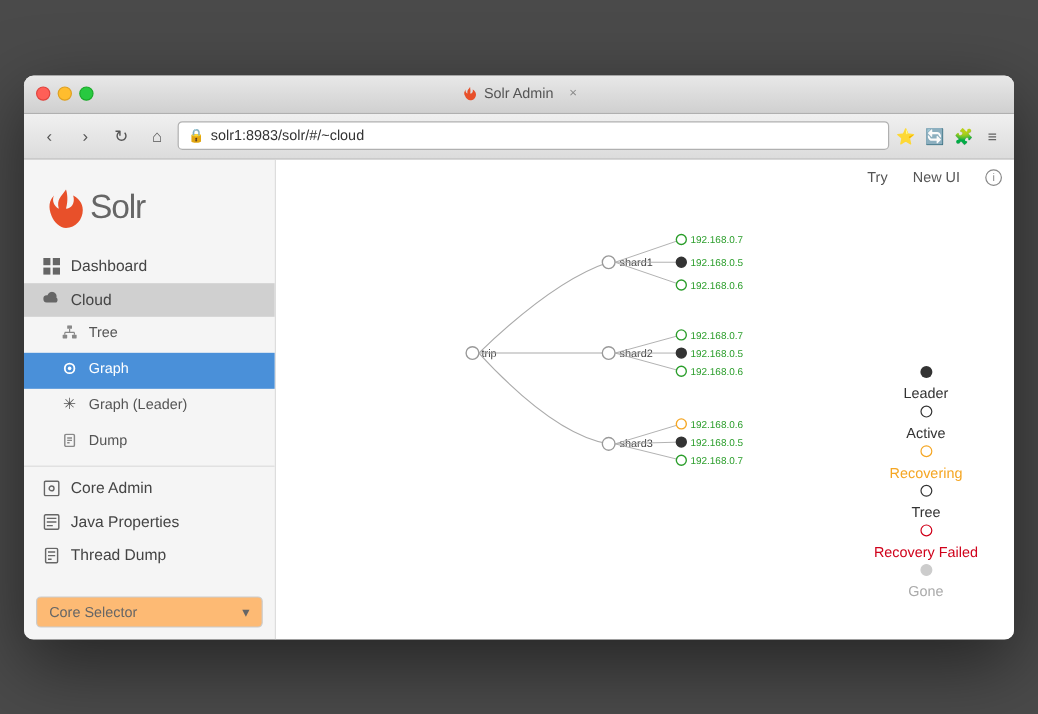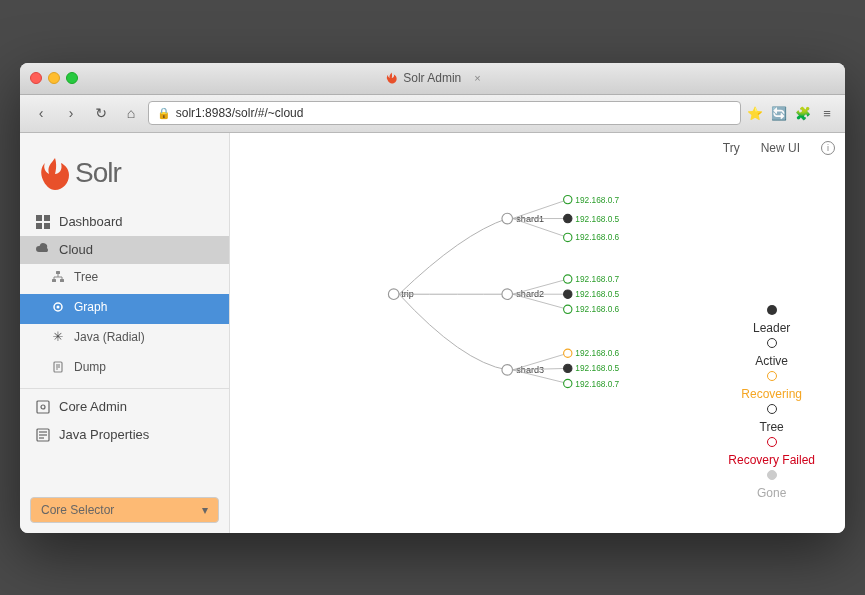--- a/index.html
+++ b/index.html
@@ -351,21 +351,21 @@
           <svg width="12" height="12" viewBox="0 0 12 12" fill="white">
               <circle cx="6" cy="6" r="4" fill="none" stroke="white" stroke-width="1.5"></circle>
               <circle cx="6" cy="6" r="1.5" fill="white"></circle>
             </svg>
         </span>
         <span>Graph</span>
       </div>
 
       <div class="nav-subitem">
         <span class="nav-icon">✳</span>
-        <span>Java (Radial)</span>
+        <span>Graph (Leader)</span>
       </div>
 
       <div class="nav-subitem">
         <span class="nav-icon">
           <svg width="12" height="12" viewBox="0 0 12 12" fill="none" stroke="#888" stroke-width="1.2">
               <rect x="2" y="1" width="8" height="10" rx="1"></rect>
               <line x1="4" y1="4" x2="8" y2="4"></line>
               <line x1="4" y1="6" x2="8" y2="6"></line>
               <line x1="4" y1="8" x2="6" y2="8"></line>
             </svg>
@@ -390,20 +390,31 @@
           <svg width="14" height="14" viewBox="0 0 14 14" fill="none" stroke="#666" stroke-width="1.2">
               <rect x="1" y="1" width="12" height="12" rx="1"></rect>
               <line x1="3" y1="4" x2="11" y2="4"></line>
               <line x1="3" y1="7" x2="11" y2="7"></line>
               <line x1="3" y1="10" x2="8" y2="10"></line>
             </svg>
         </span>
         <span>Java Properties</span>
       </div>
 
+      <div class="nav-item">
+        <span class="nav-icon">
+          <svg width="14" height="14" viewBox="0 0 14 14" fill="none" stroke="#666" stroke-width="1.2">
+              <rect x="2" y="1" width="10" height="12" rx="1"></rect>
+              <line x1="4" y1="4" x2="10" y2="4"></line>
+              <line x1="4" y1="7" x2="10" y2="7"></line>
+              <line x1="4" y1="10" x2="7" y2="10"></line>
+            </svg>
+        </span>
+        <span>Thread Dump</span>
+      </div>
 
       <div style="flex:1"></div>
 
       <div class="core-selector">
         <span>Core Selector</span>
         <span>▾</span>
       </div>
     </div>
 
     <div class="content">

